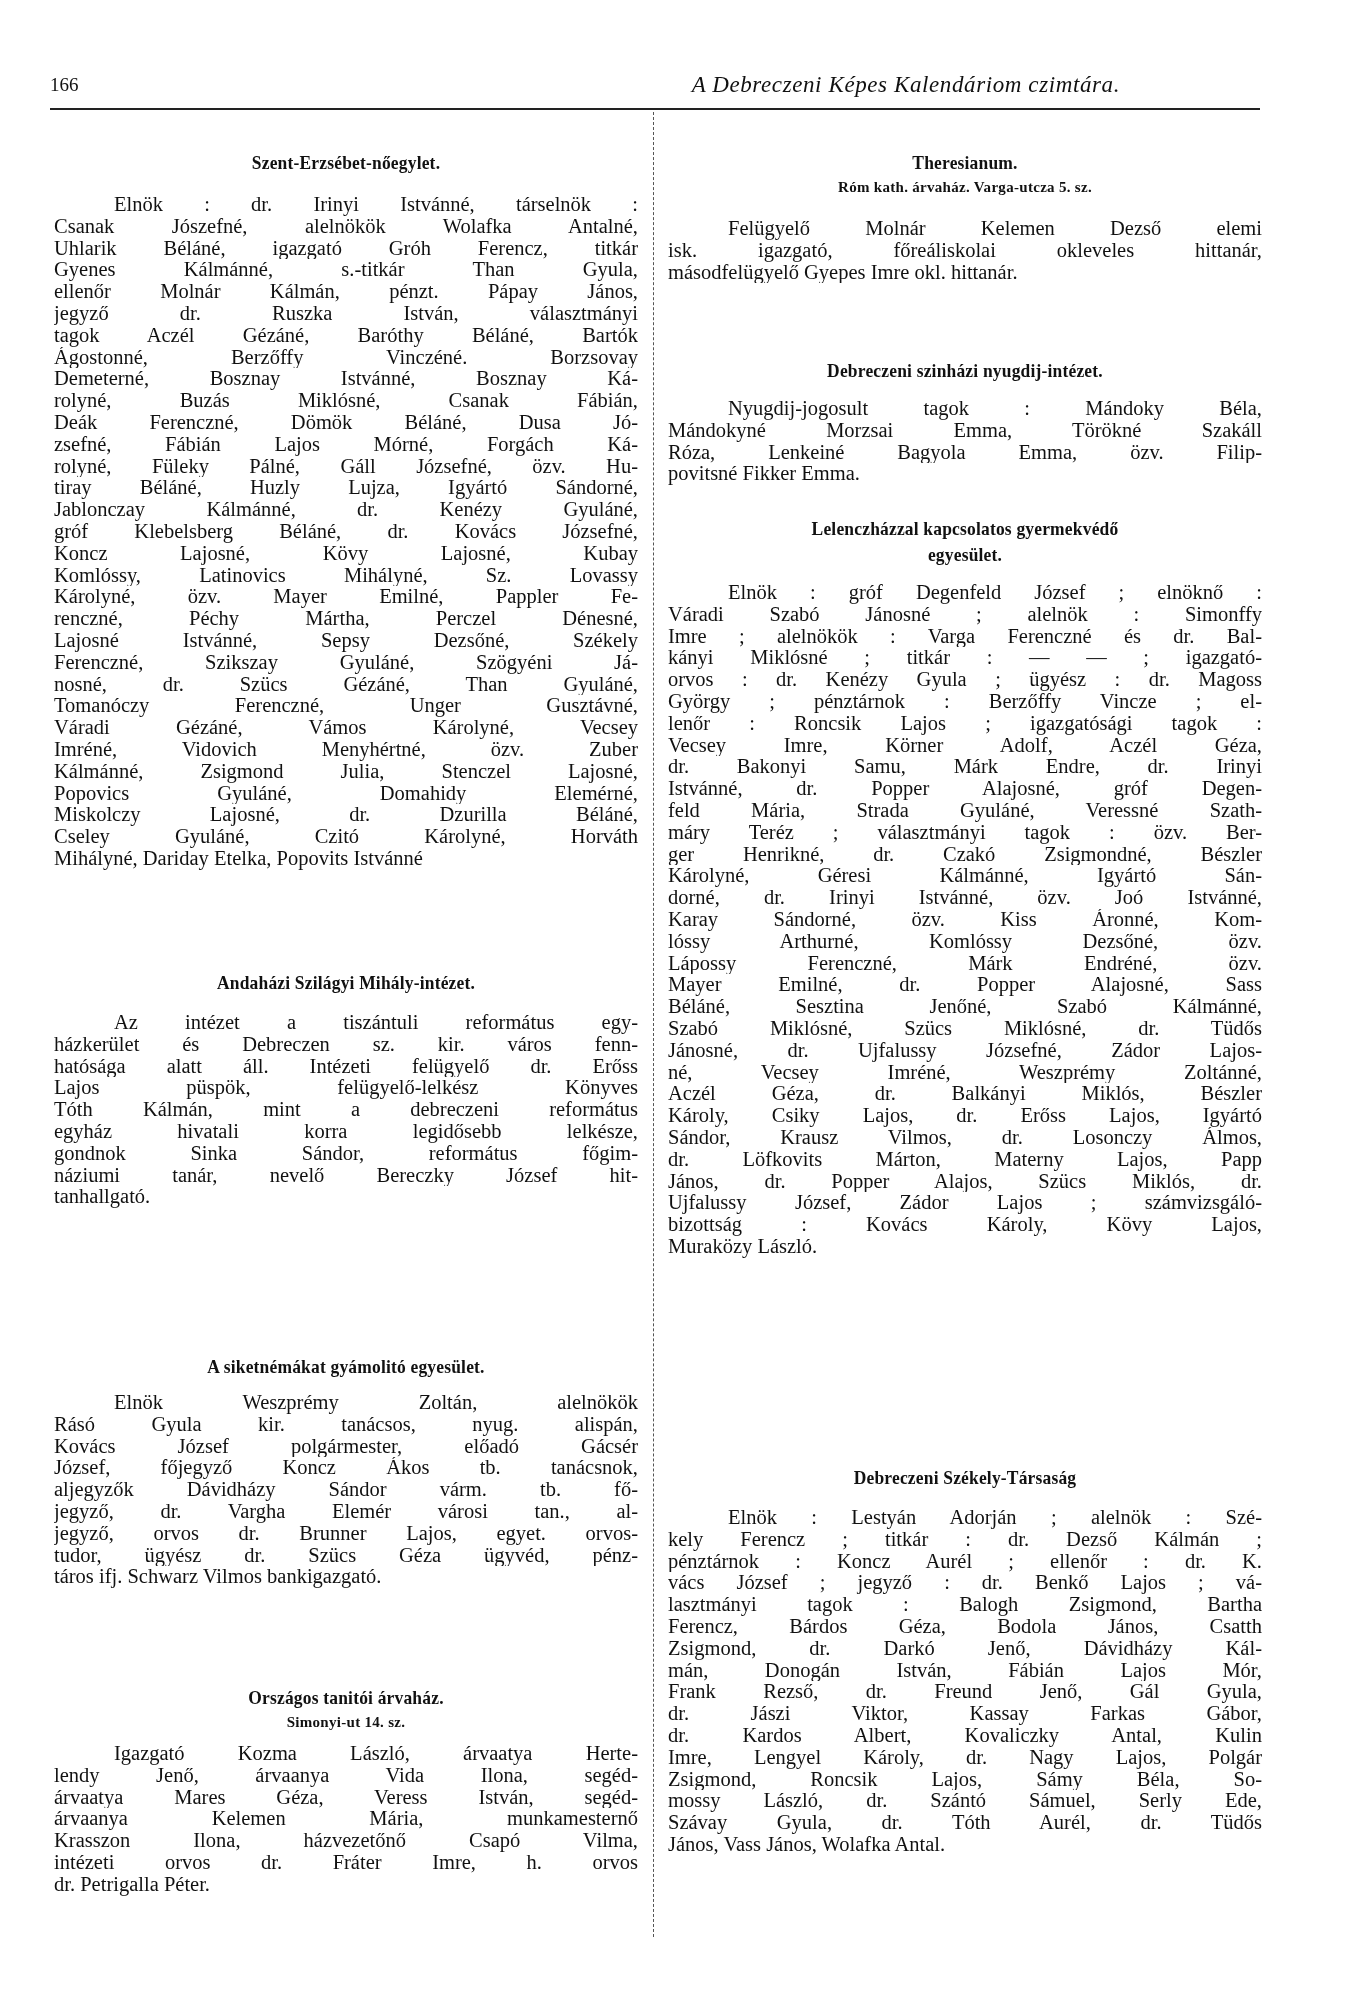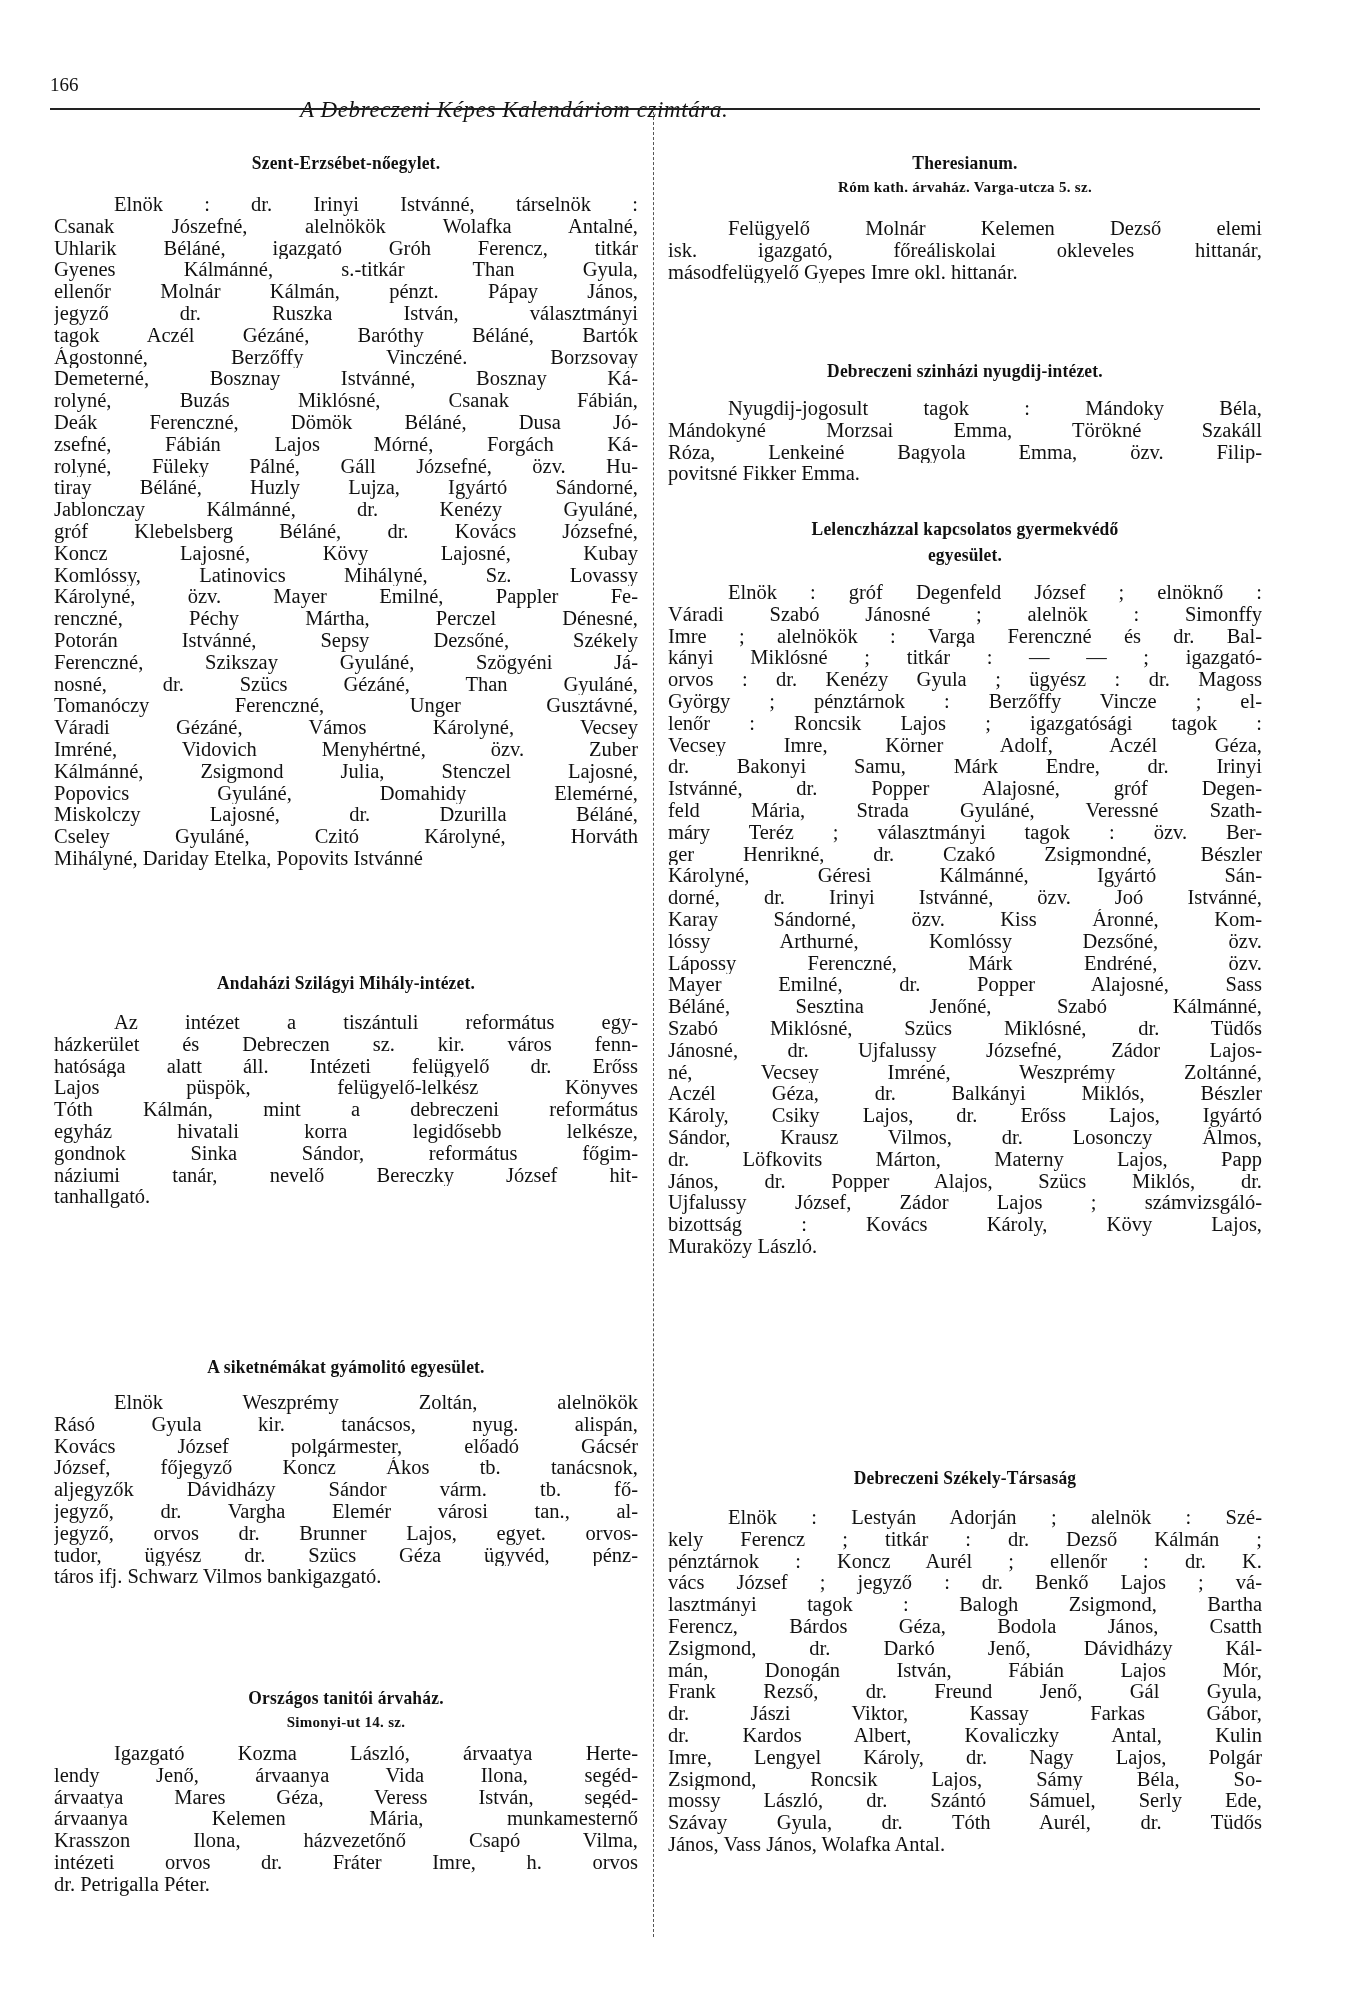--- a/index.html
+++ b/index.html
@@ -1,20 +1,20 @@
 <!DOCTYPE html>
 <html><head>
 <meta charset="utf-8">
 <style>
   html, body { margin: 0; padding: 0; background: #ffffff; }
   body { width: 1349px; height: 2000px; position: relative; overflow: hidden;
          font-family: "Liberation Serif", "DejaVu Serif", serif; color: #111; }
   .page-number { position: absolute; left: 50px; top: 74px; font-size: 19px; }
   .running-title { position: absolute; left: 300px; width: 820px; top: 72px; font-size: 23px;
-                   font-style: italic; text-align: left; letter-spacing: 0.6px; margin-top: 25px; }
+                   font-style: italic; text-align: right; letter-spacing: 0.6px; }
   .header-rule { position: absolute; left: 50px; top: 108px; width: 1210px; height: 0;
                  border-top: 2px solid #222; }
   .col-divider { position: absolute; left: 653px; top: 112px; width: 0; height: 1825px;
                  border-left: 1px dashed #555; }
   .col { position: absolute; }
   .col.left { left: 54px; width: 584px; }
   .col.right { left: 668px; width: 594px; }
   .section { position: absolute; left: 0; right: 0; }
   .heading { font-weight: bold; text-align: center; font-size: 19px; line-height: 26px;
              letter-spacing: 0.2px; transform: scaleX(0.92); }
@@ -51,21 +51,21 @@
         <div class="ln">Deák Ferenczné, Dömök Béláné, Dusa Jó-</div>
         <div class="ln">zsefné, Fábián Lajos Mórné, Forgách Ká-</div>
         <div class="ln">rolyné, Füleky Pálné, Gáll Józsefné, özv. Hu-</div>
         <div class="ln">tiray Béláné, Huzly Lujza, Igyártó Sándorné,</div>
         <div class="ln">Jablonczay Kálmánné, dr. Kenézy Gyuláné,</div>
         <div class="ln">gróf Klebelsberg Béláné, dr. Kovács Józsefné,</div>
         <div class="ln">Koncz Lajosné, Kövy Lajosné, Kubay</div>
         <div class="ln">Komlóssy, Latinovics Mihályné, Sz. Lovassy</div>
         <div class="ln">Károlyné, özv. Mayer Emilné, Pappler Fe-</div>
         <div class="ln">renczné, Péchy Mártha, Perczel Dénesné,</div>
-        <div class="ln">Potorán Istvánné, Sepsy Dezsőné, Székely</div>
+        <div class="ln">Lajosné Istvánné, Sepsy Dezsőné, Székely</div>
         <div class="ln">Ferenczné, Szikszay Gyuláné, Szögyéni Já-</div>
         <div class="ln">nosné, dr. Szücs Gézáné, Than Gyuláné,</div>
         <div class="ln">Tomanóczy Ferenczné, Unger Gusztávné,</div>
         <div class="ln">Váradi Gézáné, Vámos Károlyné, Vecsey</div>
         <div class="ln">Imréné, Vidovich Menyhértné, özv. Zuber</div>
         <div class="ln">Kálmánné, Zsigmond Julia, Stenczel Lajosné,</div>
         <div class="ln">Popovics Gyuláné, Domahidy Elemérné,</div>
         <div class="ln">Miskolczy Lajosné, dr. Dzurilla Béláné,</div>
         <div class="ln">Cseley Gyuláné, Czitó Károlyné, Horváth</div>
         <div class="ln last">Mihályné, Dariday Etelka, Popovits Istvánné</div>

